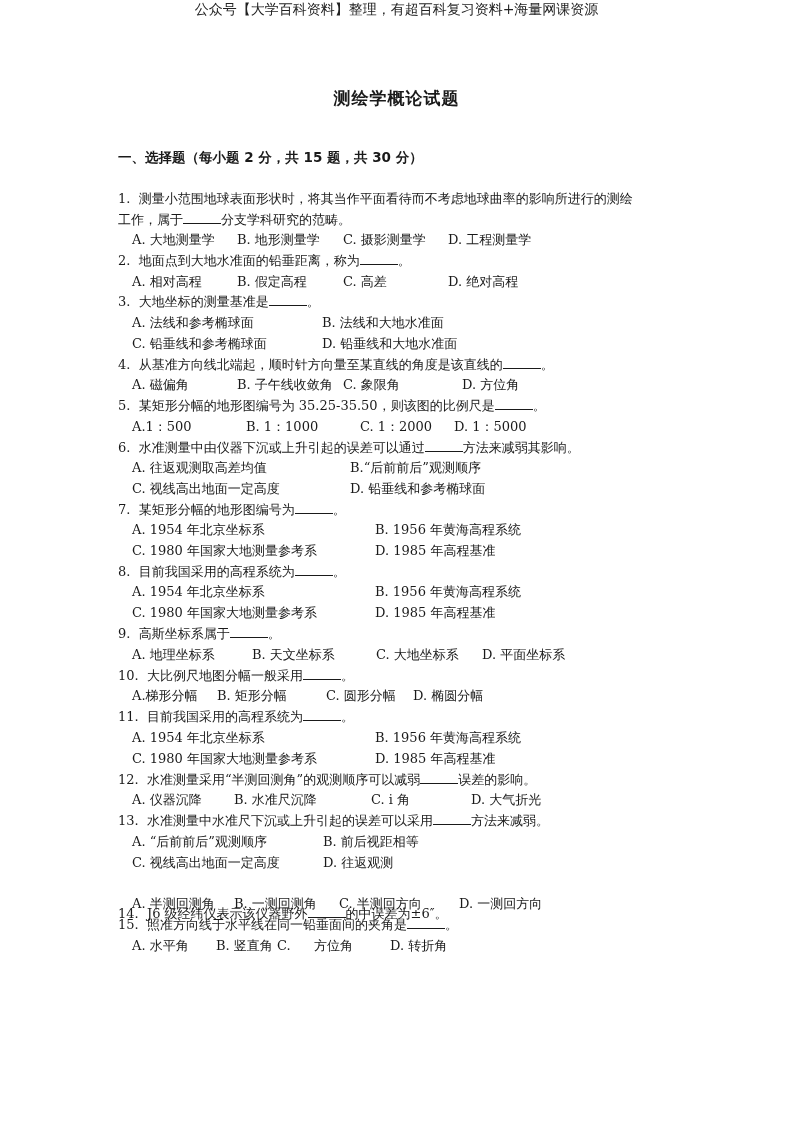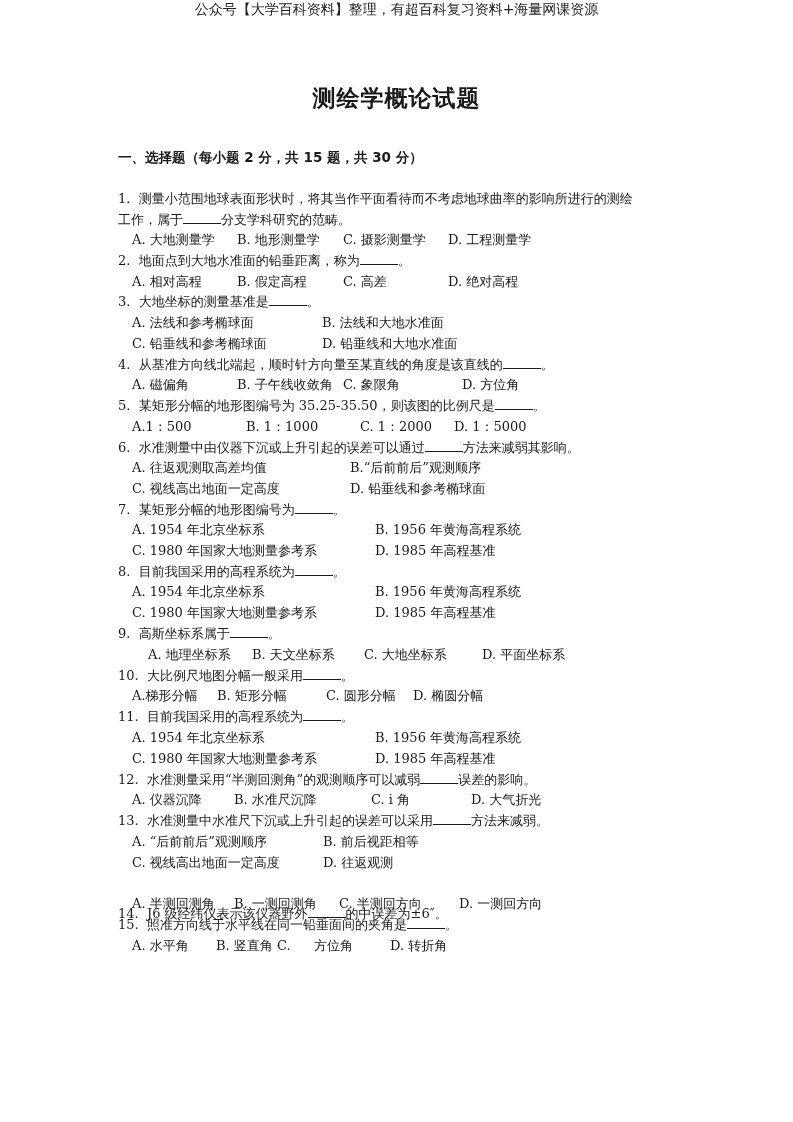--- a/index.html
+++ b/index.html
@@ -7,21 +7,21 @@
     width: 793px; height: 1122px; position: relative; overflow: hidden;
     font-family: "DejaVu Serif", "Liberation Serif", serif;
     color: #1a1a1a;
   }
   .header {
     position: absolute; top: 0; left: 0; width: 793px; text-align: center;
     font-size: 14px; line-height: 18px; color: #222;
   }
   .title {
     position: absolute; top: 83px; left: 0; width: 793px; text-align: center;
-    font-size: 23px; font-weight: bold; line-height: 30px; letter-spacing: 1px;
+    font-size: 17px; font-weight: bold; line-height: 30px; letter-spacing: 1px;
     font-family: "DejaVu Sans", "Liberation Sans", sans-serif;
   }
   .section {
     position: absolute; top: 148px; left: 118px;
     font-size: 13.5px; font-weight: bold; line-height: 18px;
     font-family: "DejaVu Sans", "Liberation Sans", sans-serif;
   }
   .line {
     position: absolute; left: 118px; font-size: 13px; line-height: 18px;
     white-space: nowrap;
@@ -134,23 +134,23 @@
 <div class="opt-row" style="top:604px">
   <span class="opt" style="left:0">C. 1980 年国家大地测量参考系</span>
   <span class="opt" style="left:243px">D. 1985 年高程基准</span>
 </div>
 
 <div class="line" style="top:625px">
   <span>9.</span>&nbsp;
   <span>高斯坐标系属于</span><span class="blank"></span><span>。</span>
 </div>
 <div class="opt-row" style="top:646px">
-  <span class="opt" style="left:16px">A. 地理坐标系</span>
+  <span class="opt" style="left:0">A. 地理坐标系</span>
   <span class="opt" style="left:120px">B. 天文坐标系</span>
-  <span class="opt" style="left:232px">C. 大地坐标系</span>
+  <span class="opt" style="left:244px">C. 大地坐标系</span>
   <span class="opt" style="left:350px">D. 平面坐标系</span>
 </div>
 
 <div class="line" style="top:667px">
   <span>10.</span>&nbsp;
   <span>大比例尺地图分幅一般采用</span><span class="blank"></span><span>。</span>
 </div>
 <div class="opt-row" style="top:687px">
   <span class="opt" style="left:0">A.梯形分幅</span>
   <span class="opt" style="left:85px">B. 矩形分幅</span>

